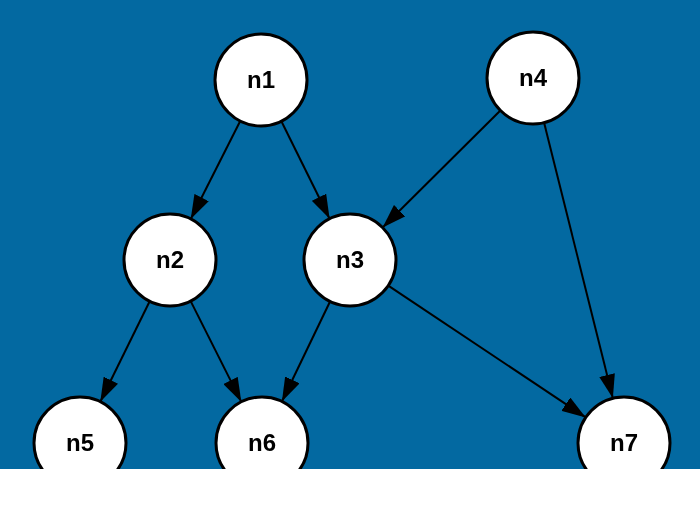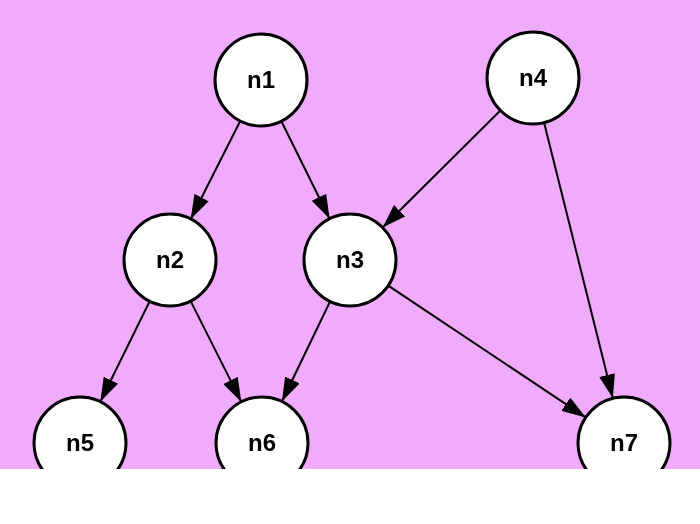--- a/index.html
+++ b/index.html
@@ -4,21 +4,21 @@
 <style>
   html, body {
     margin: 0;
     padding: 0;
     background: #ffffff;
   }
   #stage {
     position: relative;
     width: 700px;
     height: 469px;
-    background: #f0abfc;
+    background: #0369a1;
     overflow: hidden;
     font-family: "Liberation Sans", sans-serif;
   }
   #graph-svg {
     display: block;
     width: 700px;
     height: 524px;
   }
   .edge-line {
     fill: none;

